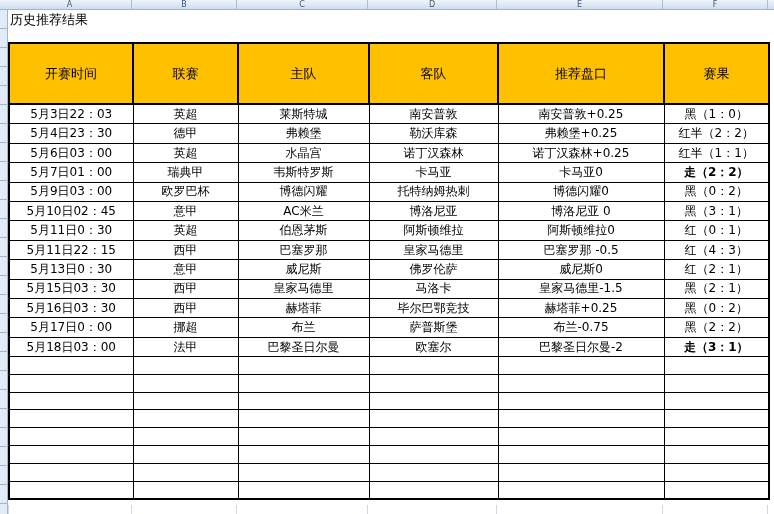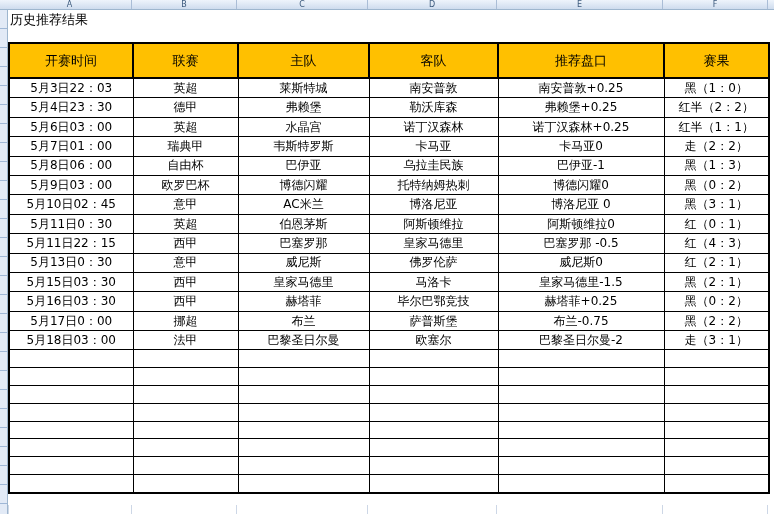--- a/index.html
+++ b/index.html
@@ -37,32 +37,32 @@
   }
   table.results{
     position:absolute;left:8px;top:42px;width:760px;
     border-collapse:collapse;table-layout:fixed;
     border:2px solid #000;
   }
   table.results th{
     background:var(--header-bg);
     border:2px solid #000;
     font-size:13px;font-weight:400;color:#000;
-    height:25px;padding:4px;text-align:center;vertical-align:middle;
+    height:25px;padding:17px;text-align:center;vertical-align:middle;
     overflow:hidden;white-space:nowrap;
   }
   table.results td{
     border:1px solid #000;
     font-size:12px;color:#000;
     height:18.4px;padding:0;text-align:center;vertical-align:middle;
     overflow:hidden;white-space:nowrap;line-height:1.05;
   }
   table.results tr.empty td{height:16.8px;}
   td.res-red{color:var(--res-red);}
-  td.res-blue{color:var(--res-blue);}
+  td.res-blue{color:var(--res-blue);font-weight:bold;}
   td.res-black{color:var(--res-black);border-radius:7px;}
   
   .below-grid{position:absolute;top:505px;left:0;width:774px;height:9px;}
   .below-grid .vline{position:absolute;top:0;width:1px;height:9px;background:#cdd7e6;}
 </style>
 </head>
 <body>
 
 <div class="canvas">
 
@@ -125,28 +125,20 @@
         </tr>
         <tr>
           <td>5月7日01：00</td>
           <td>瑞典甲</td>
           <td>韦斯特罗斯</td>
           <td>卡马亚</td>
           <td>卡马亚0</td>
           <td class="res-blue">走（2：2）</td>
         </tr>
         <tr>
-          <td>5月8日06：00</td>
-          <td>自由杯</td>
-          <td>巴伊亚</td>
-          <td>乌拉圭民族</td>
-          <td>巴伊亚-1</td>
-          <td class="res-black">黑（1：3）</td>
-        </tr>
-        <tr>
           <td>5月9日03：00</td>
           <td>欧罗巴杯</td>
           <td>博德闪耀</td>
           <td>托特纳姆热刺</td>
           <td>博德闪耀0</td>
           <td class="res-black">黑（0：2）</td>
         </tr>
         <tr>
           <td>5月10日02：45</td>
           <td>意甲</td>

